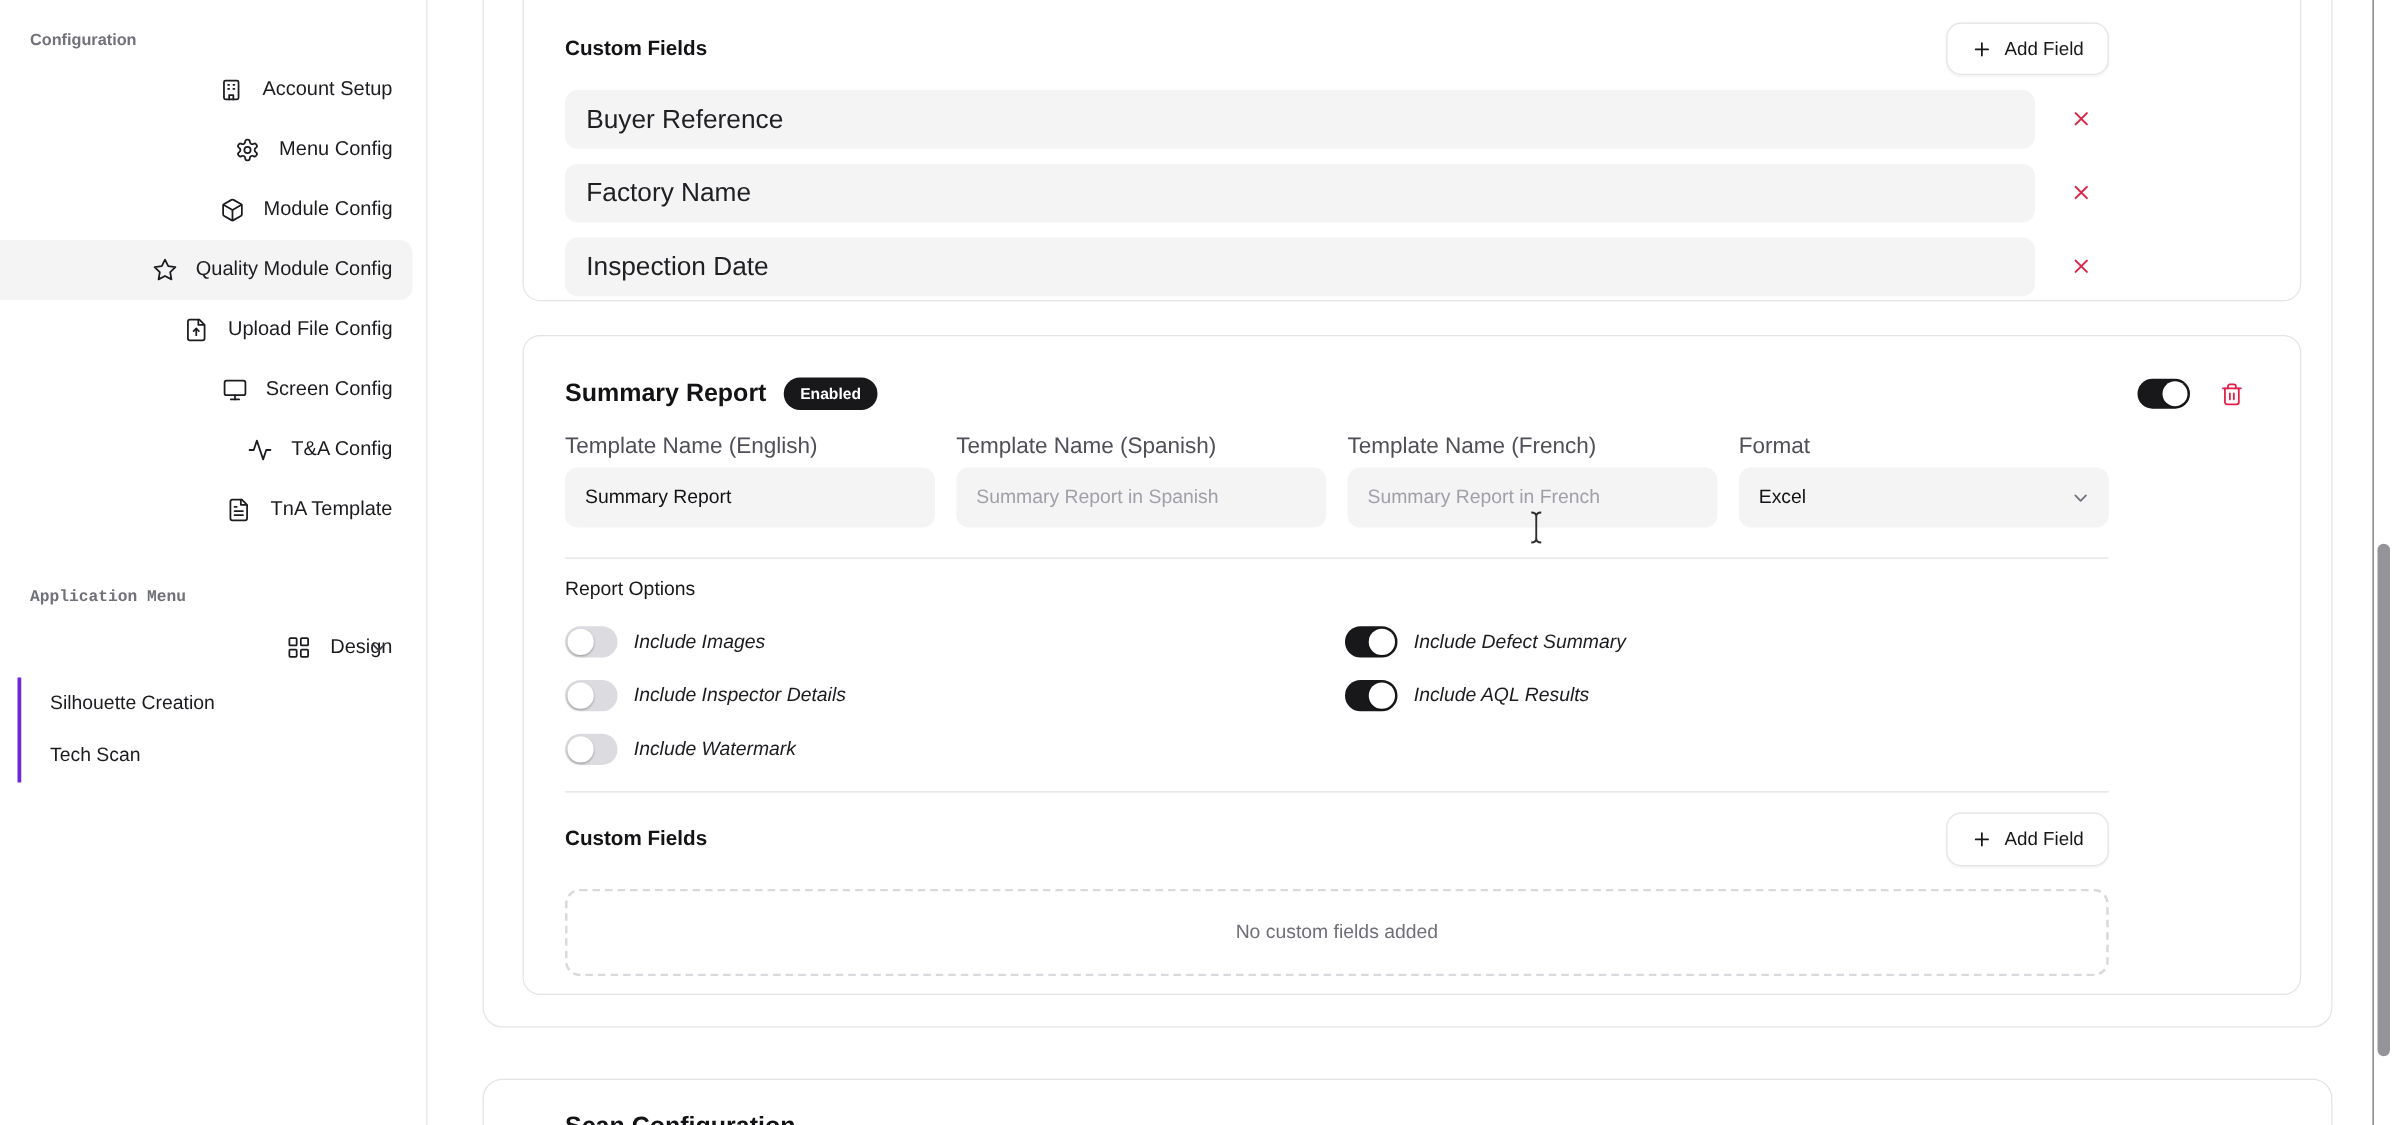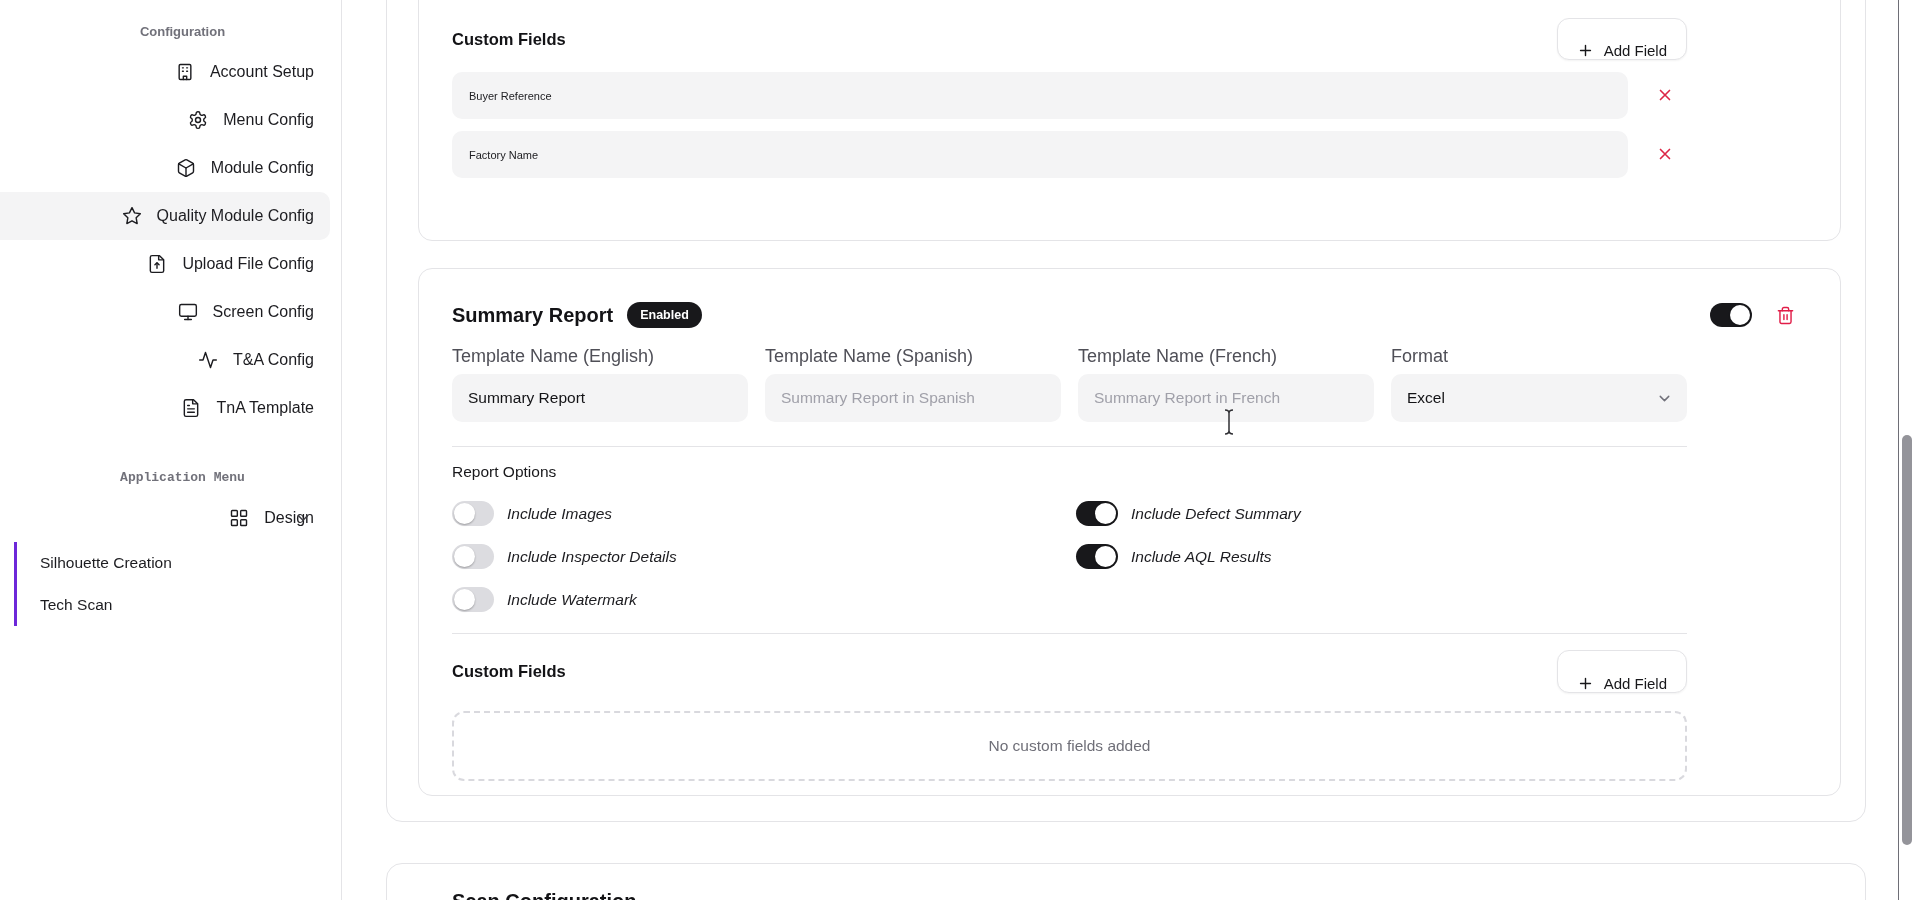--- a/index.html
+++ b/index.html
@@ -2,21 +2,21 @@
 <html><head>
 <meta charset="utf-8">
 <style>
   * { margin:0; padding:0; box-sizing:border-box; }
   html,body { width:1920px; height:900px; overflow:hidden; background:#fff;
     font-family:"Liberation Sans",sans-serif; color:#18181b; }
 
   
   .sidebar { position:absolute; left:0; top:0; width:342px; height:900px;
     background:#fff; border-right:1px solid #e4e4e7; padding-top:16px; }
-  .sec-label { font-size:13px; font-weight:700; color:#71717a; margin:8px 0 9px 24px;text-align:center; }
+  .sec-label { font-size:13px; font-weight:700; color:#71717a; margin:8px 0 9px 24px; }
   .nav-item { display:flex; align-items:center; gap:15px; height:48px; width:330px;
     padding:0 16px 0 24px; font-size:16px; color:#1c1c20; cursor:pointer; position:relative;justify-content:flex-end; }
   .nav-item.active { background:#f4f4f5; border-radius:0 10px 10px 0; font-weight:500; }
   .icon20 { width:20px; height:20px; flex:none; display:flex; }
   .icon20 svg { width:20px; height:20px; fill:none; stroke:#1c1c20; stroke-width:1.7;
     stroke-linecap:round; stroke-linejoin:round; }
   .chev { position:absolute; right:18px; display:flex; }
   .chev svg { width:18px; height:18px; fill:none; stroke:#3f3f46; stroke-width:2;
     stroke-linecap:round; stroke-linejoin:round; }
   .app-menu { margin-top:38px;font-family:Liberation Mono, monospace; }
@@ -29,29 +29,29 @@
   .outer { position:absolute; left:43px; top:-40px; width:1480px; height:862px;
     border:1px solid #e4e4e7; border-radius:16px; background:#fff; }
   .card { position:absolute; left:31px; width:1423px; background:#fff;
     border:1px solid #e4e4e7; border-radius:14px; }
   .card1 { top:16px; height:264px; padding:40px 33px 0; }
   .card2 { top:307px; height:528px; padding:33px; }
   .inner { width:1235px; }
 
   .card-head { display:flex; justify-content:space-between; align-items:center; }
   .card-title { font-size:16.5px; font-weight:700; color:#131316; }
-  .btn-add { display:flex; align-items:flex-end; gap:10px; height:42px; padding:0 19px;
+  .btn-add { display:flex; align-items:center; gap:10px; height:42px; padding:0 19px;
     border:1px solid #e4e4e7; border-radius:12px; background:#fff; font-size:15px;
     font-weight:500; color:#18181b; box-shadow:0 1px 2px rgba(0,0,0,.05); cursor:pointer; }
   .btn-add svg { width:17px; height:17px; fill:none; stroke:#18181b; stroke-width:2;
     stroke-linecap:round; }
 
   .field-row { display:flex; align-items:center; margin-top:12px; }
   .field-pill { width:1176px; height:47px; background:#f4f4f5; border-radius:10px;
-    display:flex; align-items:center; padding-left:17px; font-size:11px; color:#202024; }
+    display:flex; align-items:center; padding-left:17px; font-size:21px; color:#202024; }
   .x-btn { margin-left:28px; width:20px; height:20px; cursor:pointer; display:flex; }
   .x-btn svg { width:18px; height:18px; fill:none; stroke:#dc2646; stroke-width:2.2;
     stroke-linecap:round; }
 
   .report-head { display:flex; align-items:center; width:1357px; }
   .report-title { font-size:20px; font-weight:700; color:#131316; }
   .badge { background:#18181b; color:#fff; font-size:12.5px; font-weight:700;
     padding:6px 13px; border-radius:999px; margin-left:14px; }
   .head-controls { margin-left:auto; display:flex; align-items:center; gap:24px; padding-right:14px; }
 
@@ -237,20 +237,28 @@
           </span>
         </div>
         <div class="field-row">
           <div class="field-pill">Factory Name</div>
           <span class="x-btn">
             <svg viewBox="0 0 24 24">
                 <path d="M18 6 6 18M6 6l12 12"></path>
               </svg>
           </span>
         </div>
+        <div class="field-row">
+          <div class="field-pill">Inspection Date</div>
+          <span class="x-btn">
+            <svg viewBox="0 0 24 24">
+                <path d="M18 6 6 18M6 6l12 12"></path>
+              </svg>
+          </span>
+        </div>
       </div>
     </section>
 
     <section class="card card2">
       <div class="report-head">
         <div class="report-title">Summary Report</div>
         <span class="badge">Enabled</span>
         <div class="head-controls">
           <div class="switch on" style="height:24px;">
             <span class="knob" style="width:20px;height:20px;"></span>

